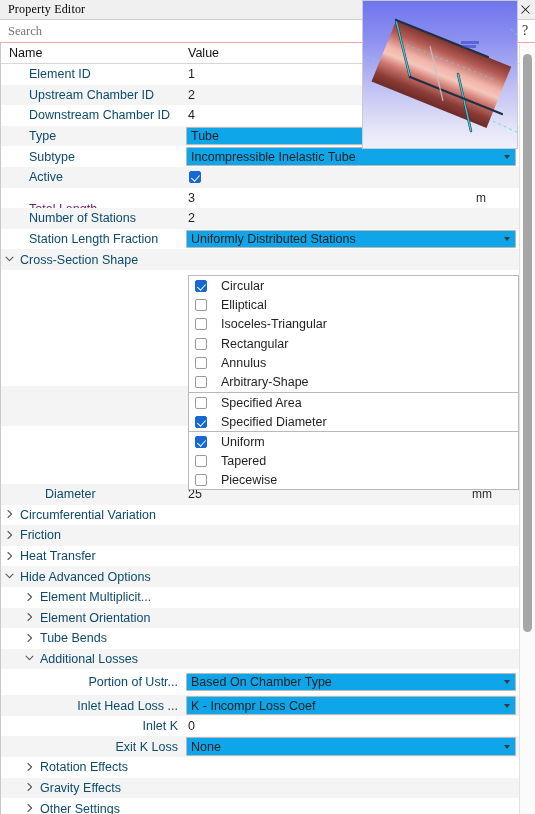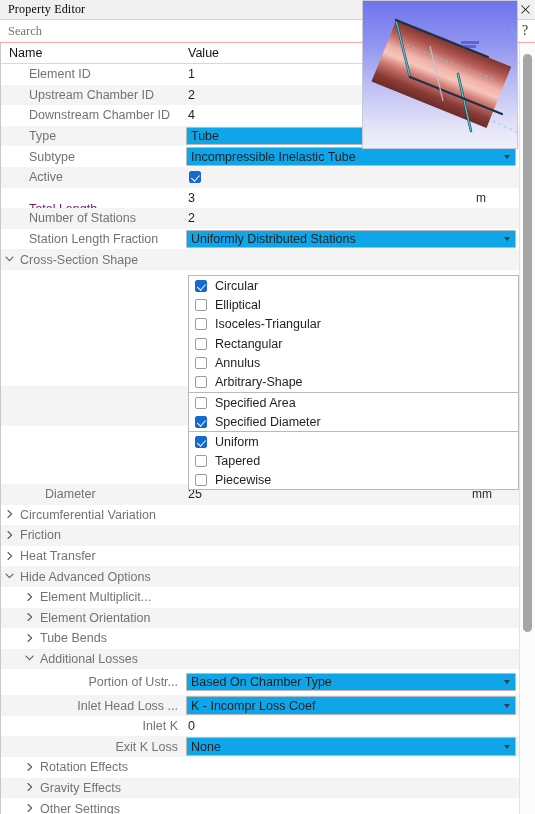--- a/index.html
+++ b/index.html
@@ -54,21 +54,21 @@
     position:relative;height:20.6px;display:flex;align-items:center;
     box-sizing:border-box;
   }
   .row.odd{background:#ffffff;}
   .row.even{background:#f4f4f4;}
   .row.hdr{background:#ffffff;border-bottom:1px solid #d8d8d8;height:21px;}
   .cell-name{
     width:183px;flex:0 0 183px;box-sizing:border-box;
     display:flex;align-items:center;
     white-space:nowrap;overflow:hidden;
-    font-size:12.5px;color:#737373;
+    font-size:12.5px;color:#0c4a6e;
   }
   .cell-val{
     flex:1;box-sizing:border-box;position:relative;
     display:flex;align-items:center;
     white-space:nowrap;overflow:visible;
     font-size:12.5px;color:#1f1f1f;
     height:100%;
   }
   .hdr .cell-name,.hdr .cell-val{font-size:12.5px;color:#111;}
   .hdr .cell-name{padding-left:8px;}
@@ -121,21 +121,21 @@
     transform:rotate(42deg);
   }
 
   
   .panel{
     position:absolute;box-sizing:border-box;
     background:#ffffff;border:1px solid #b9b9b9;
     left:188px;
   }
   .panel .opt{
-    height:19.3px;display:flex;align-items:center;gap:8px;
+    height:19.3px;display:flex;align-items:center;gap:14px;
     padding-left:6px;font-size:12.5px;color:#1f1f1f;
   }
 
   .unit{
     position:absolute;font-size:12px;color:#2a2a2a;
   }
 
   
   .viewport{
     position:absolute;left:362px;top:0;width:156px;height:149px;

